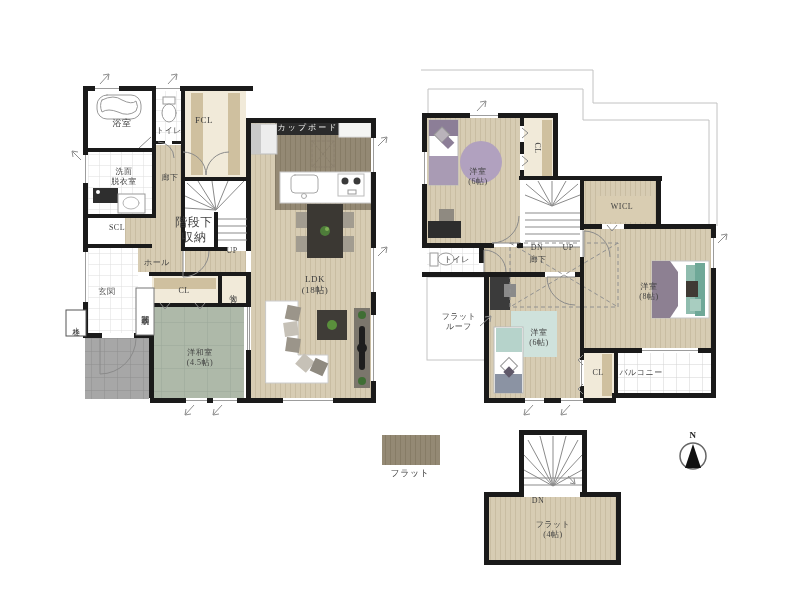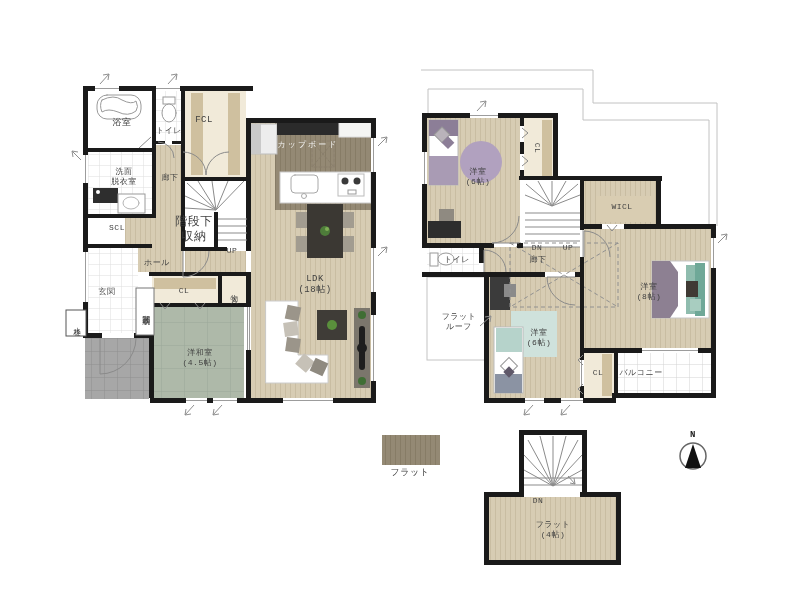--- a/index.html
+++ b/index.html
@@ -1,24 +1,24 @@
 <!DOCTYPE html>
 <html><head>
 <meta charset="utf-8">
 <style>
   html,body{margin:0;padding:0;background:#ffffff;}
   .canvas{position:relative;width:800px;height:600px;background:#ffffff;overflow:hidden;
-          font-family:Liberation Mono, monospace;}
+          font-family:Liberation Serif, serif;}
   .canvas svg{position:absolute;left:0;top:0;}
   .lbl{position:absolute;transform:translate(-50%,-50%);color:#3f3f3f;
        font-size:8.5px;line-height:1.25;text-align:center;white-space:pre-line;
        letter-spacing:0.5px;pointer-events:none;}
   .s8{font-size:8px;}
   .s9{font-size:9px;}
-  .white{color:#f2f2f0;letter-spacing:2px;margin-top:17px;}
+  .white{color:#f2f2f0;letter-spacing:2px;}
   .vert{writing-mode:vertical-rl;text-orientation:upright;letter-spacing:1px;line-height:1;}
   .rot{transform:translate(-50%,-50%) rotate(90deg);}
   .nletter{font-weight:bold;color:#222;}
 </style>
 </head>
 <body>
 
 <div class="canvas">
 <svg width="800" height="600" viewBox="0 0 800 600">
 <defs>

